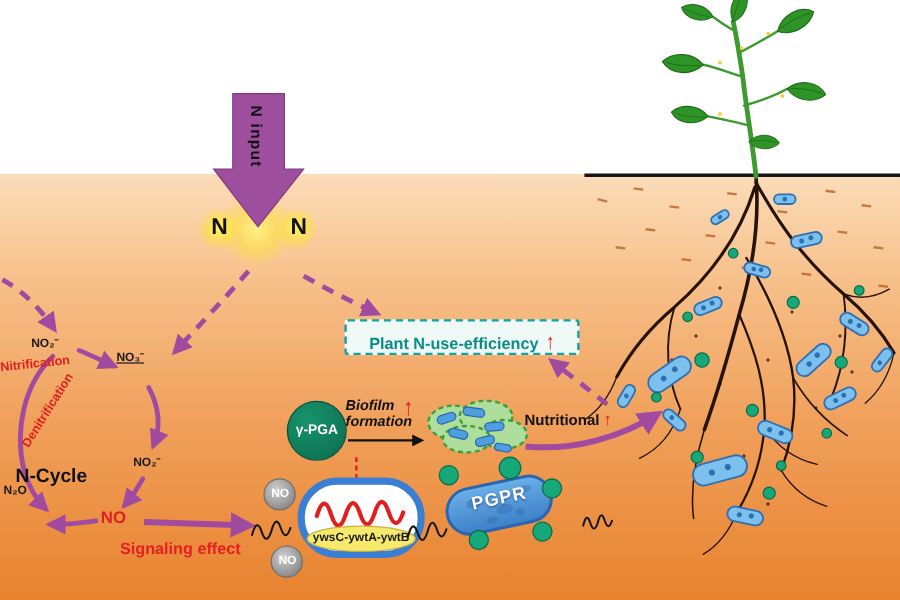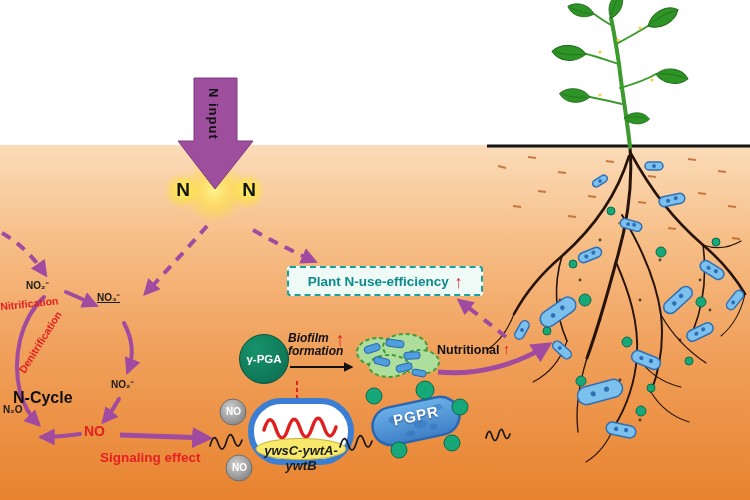--- a/index.html
+++ b/index.html
@@ -17,21 +17,21 @@
   .n-input-text{
     left:206px;top:88px;height:58px;writing-mode:vertical-rl;
     font-size:13px;font-weight:800;color:#101010;letter-spacing:1px;
   }
   .n-letter{width:22px;text-align:center;font-size:19px;font-weight:800;color:#111;
     text-shadow:0 0 5px #ffe84d,0 0 10px #ffe84d;}
   .nutritional{left:146px;top:201px;width:158px;text-align:center;
     font-size:13.5px;font-weight:800;color:#e51f24;}
   .efficiency-box{
     left:287px;top:266px;width:192px;height:26px;border:2.5px dashed #14a2a2;
-    background:#effaf7;border-radius:3px;display:flex;align-items:center;
+    background:#effaf7;border-radius:3px;display:flex;align-items:flex-end;
     justify-content:center;gap:6px;font-size:13.5px;font-weight:800;color:#0b8b8b;
   }
   .efficiency-box .up{color:#d91f1f;font-size:15px;transform:scaleY(1.2);}
   .nitrification{left:0px;top:296px;width:84px;font-size:10.5px;font-weight:800;
     color:#e02020;transform:rotate(-6deg);}
   .denitrification{left:-16px;top:336px;width:112px;font-size:10.5px;font-weight:800;
     color:#e02020;transform:rotate(-58deg);text-align:center;}
   .ncycle-title{left:13px;top:389px;font-size:16px;font-weight:800;color:#101010;}
   .no-red{left:84px;top:423px;font-size:14px;font-weight:800;color:#e02020;}
   .signaling{left:100px;top:450px;width:140px;font-size:13.5px;font-weight:800;color:#e51f24;}
@@ -43,22 +43,22 @@
   }
   .biofilm-label{left:288px;top:332px;font-size:12px;font-weight:800;
     color:#111;line-height:12.5px;font-style:italic;}
   .biofilm-label span{display:block;}
   .biofilm-up{left:336px;top:330px;color:#d91f1f;font-size:17px;font-weight:800;transform:scaleY(1.15);}
   .colonization{left:437px;top:341px;font-size:12.5px;font-weight:800;color:#111;}
   .colonization .up{color:#d91f1f;font-size:14px;}
   .pgpr-label{left:384px;top:407px;width:64px;text-align:center;transform:rotate(-12deg);
     color:#fff;font-size:15px;font-weight:800;letter-spacing:1px;
     text-shadow:0 1px 2px rgba(0,0,60,.45);}
-  .gene-label{left:257px;top:443px;width:88px;text-align:center;font-size:13px;
-    font-style:italic;font-weight:600;color:#1a1a1a;}
+  .gene-label{left:257px;top:443px;width:88px;text-align:center;font-size:10px;
+    font-weight:600;color:#1a1a1a;}
   .no-chip{width:23px;text-align:center;color:#fff;font-size:10px;font-weight:800;}
 </style>
 </head>
 <body>
 
 <div class="canvas">
   <div class="soil"></div>
 
   <svg class="layer" width="750" height="500" viewBox="0 0 750 500">
     <defs>

